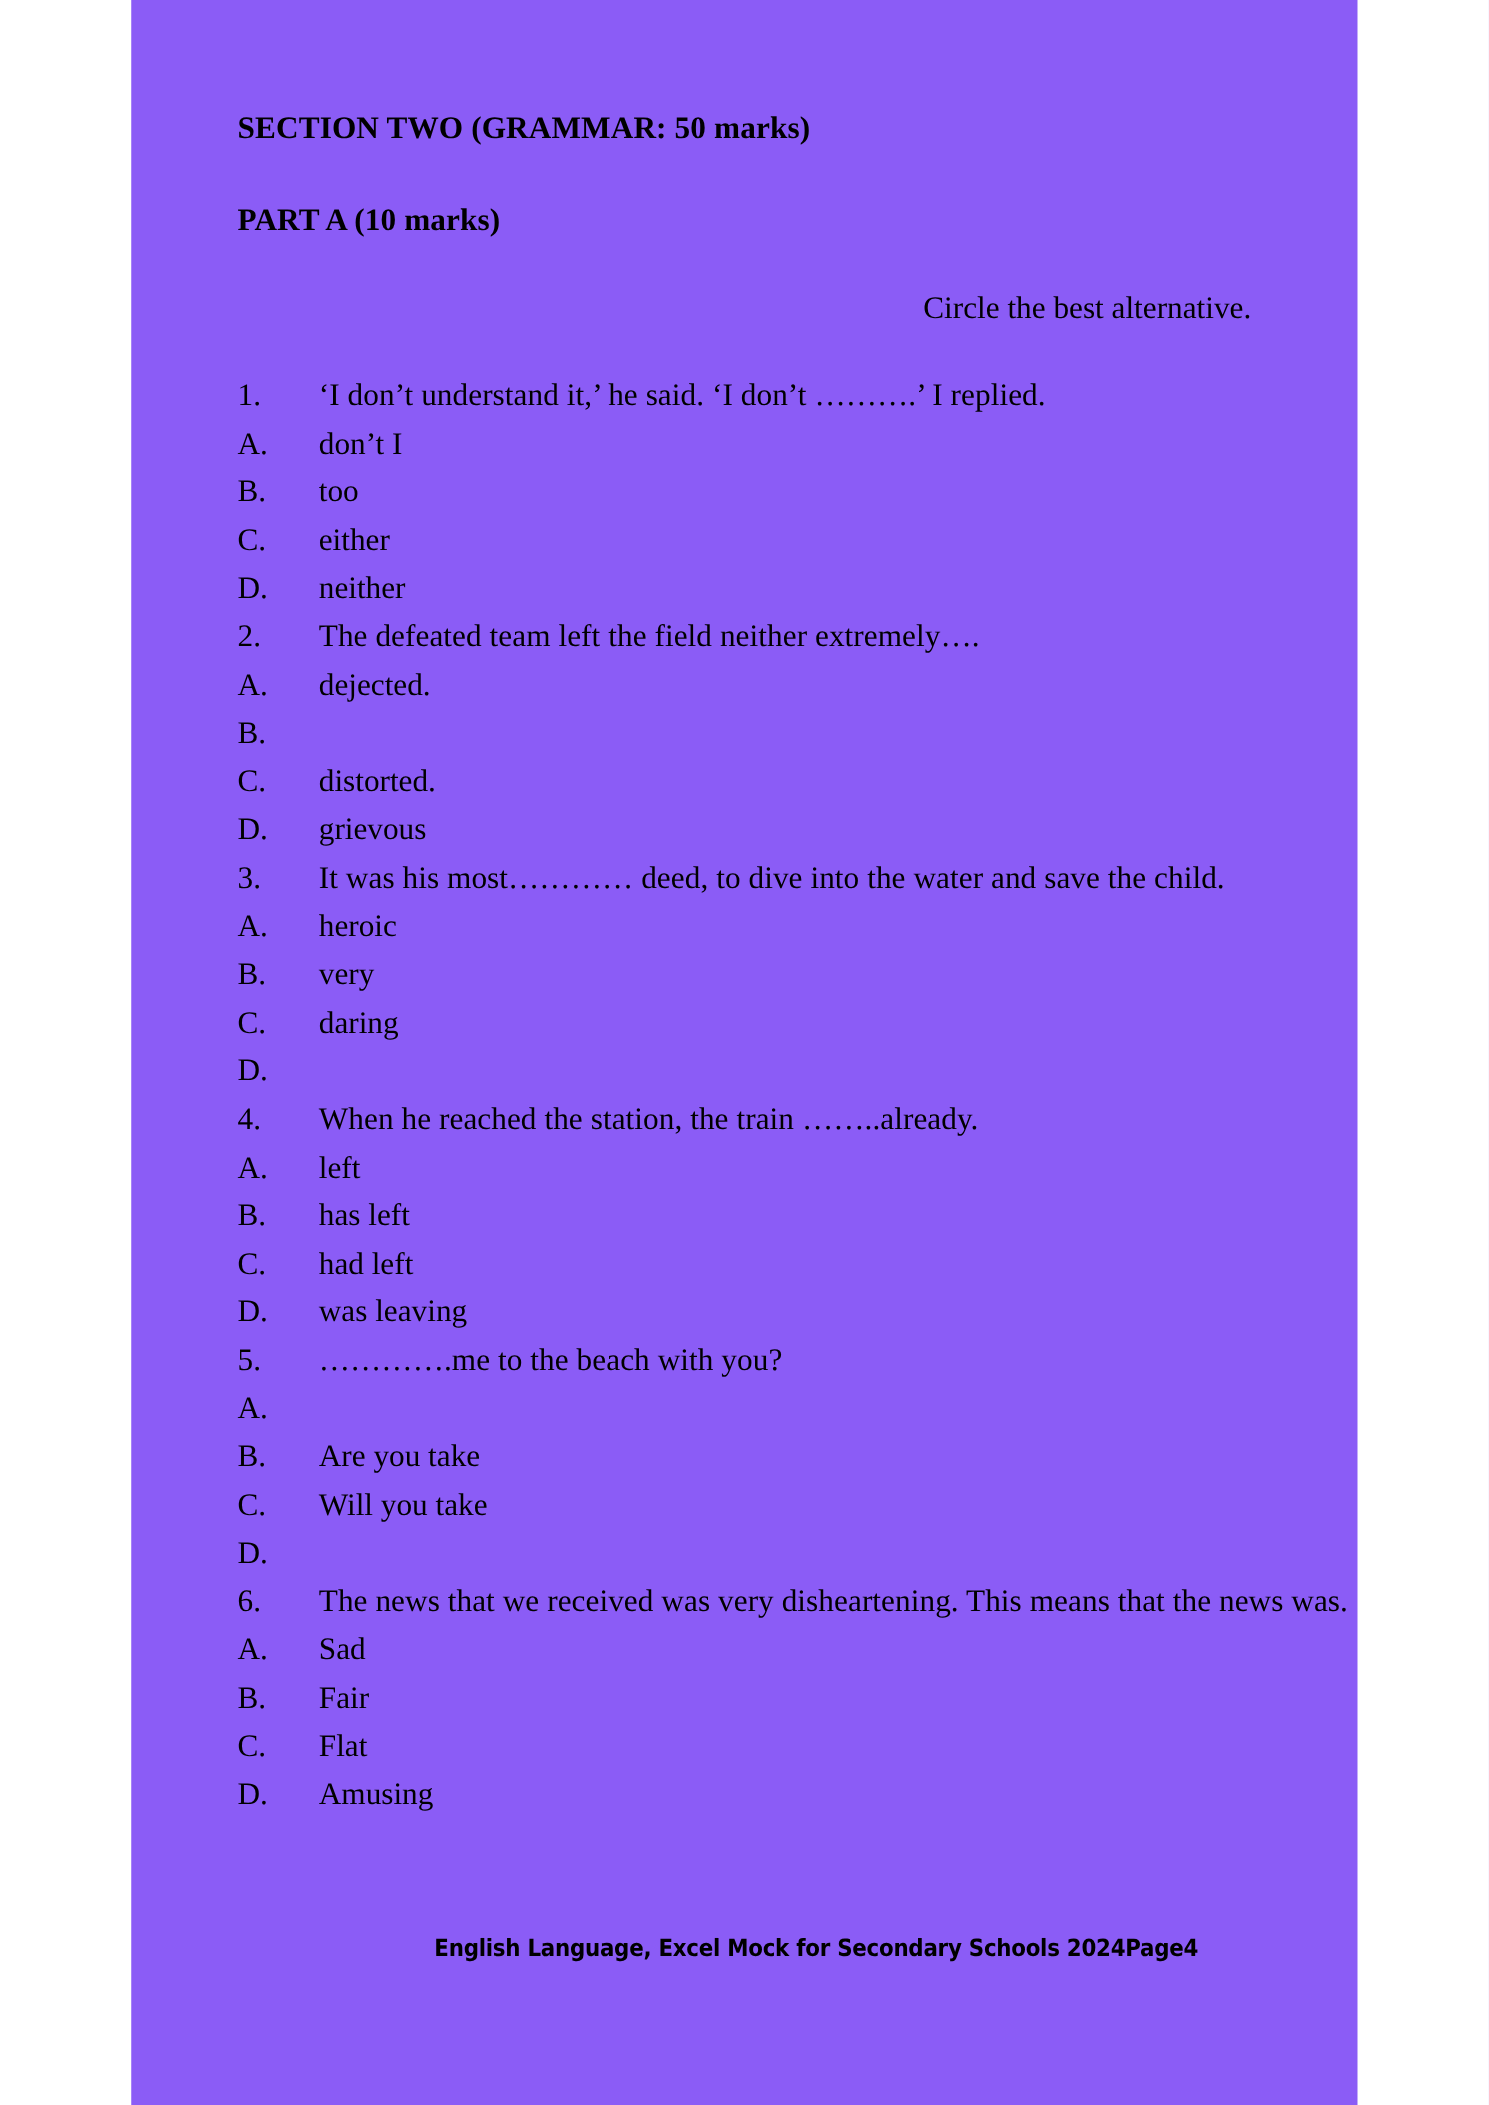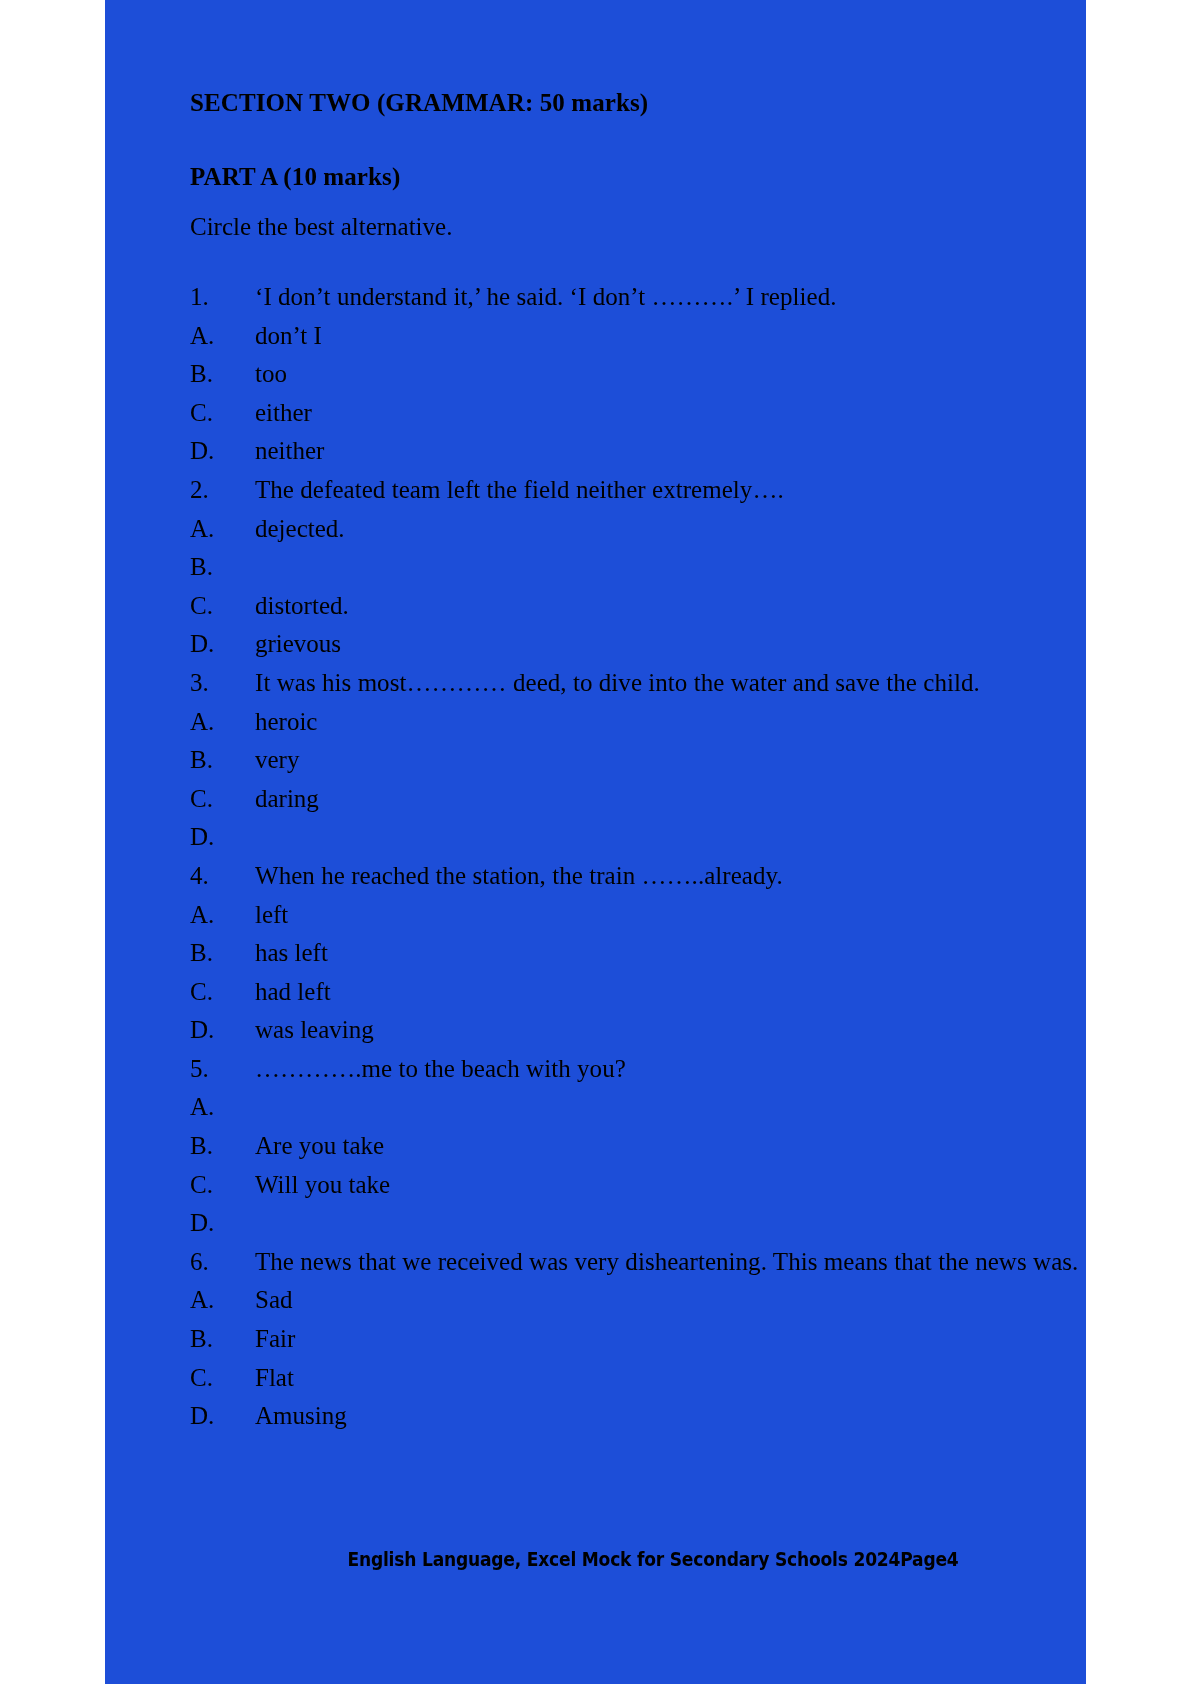--- a/index.html
+++ b/index.html
@@ -8,44 +8,45 @@
     background: #ffffff;
   }
   body {
     font-family: "Liberation Serif", "DejaVu Serif", serif;
     color: #000000;
   }
   .page {
     position: relative;
     width: 981px;
     height: 1684px;
-    background: #1d4ed8;
+    background: #8b5cf6;
     margin: 0 auto;
     overflow: hidden;
     box-sizing: border-box;
   }
   .content {
     position: absolute;
     left: 85px;
     top: 88px;
     right: 85px;
   }
   .heading {
     font-weight: bold;
     font-size: 25px;
     line-height: 1.2;
     letter-spacing: 0.1px;
   }
   .heading.section-heading { margin: 0 0 44px 0; }
-  .heading.part-heading   { margin: 0 0 20px 0; }
+  .heading.part-heading   { margin: 0 0 40px 0; }
 
   .instruction {
     font-size: 25px;
     line-height: 1.2;
     margin: 0 0 42px 0;
+    text-align: right;
   }
 
   .qlist {
     margin: 0;
     padding: 0;
     list-style: none;
   }
   .row {
     display: flex;
     align-items: baseline;

